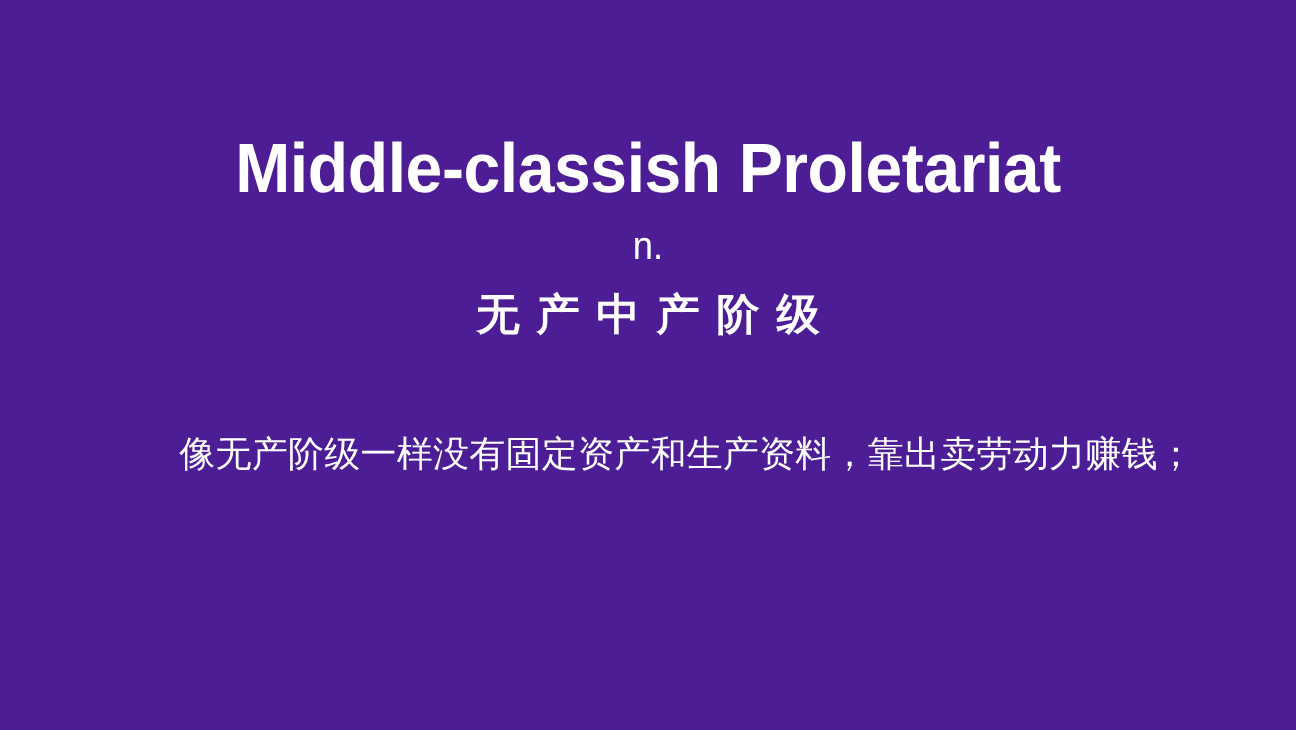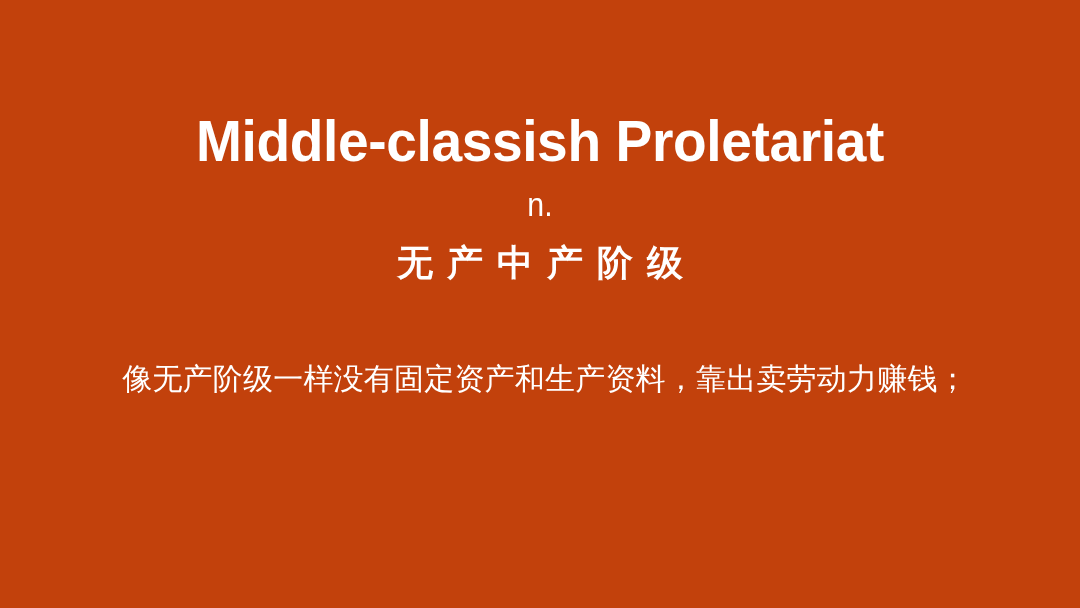--- a/index.html
+++ b/index.html
@@ -13,21 +13,21 @@
     background: #000000;
     overflow: hidden;
     font-family: "Liberation Sans", "DejaVu Sans", sans-serif;
     -webkit-font-smoothing: antialiased;
   }
 
   .slide {
     position: relative;
     width: 1080px;
     height: 608px;
-    background: #c2410c;
+    background: #4c1d95;
     box-sizing: border-box;
   }
 
   
   .entry-header {
     position: absolute;
     left: 0;
     top: 0;
     width: 1080px;
     text-align: center;
@@ -87,21 +87,21 @@
     position: absolute;
     left: 95px;
     top: 352px;
     width: 900px;
     color: #ffffff;
     font-family: "DejaVu Sans", "Liberation Sans", sans-serif;
     font-size: 30px;
     font-weight: 400;
     line-height: 53px;
     letter-spacing: 0.2px;
-    text-align: center;
+    text-align: right;
   }
 
   .definition-line {
     display: block;
     white-space: nowrap;
   }
 </style>
 </head>
 <body>
 

